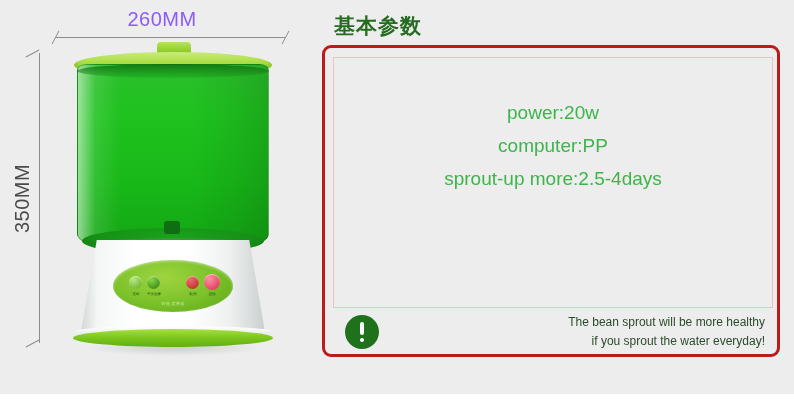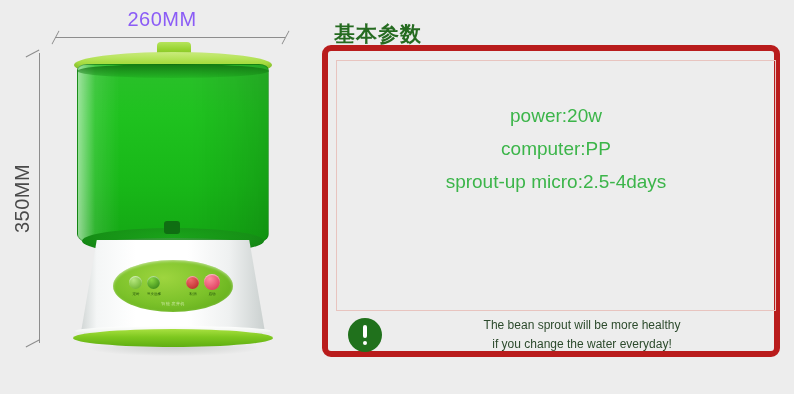--- a/index.html
+++ b/index.html
@@ -273,29 +273,28 @@
   }
   .spec-title {
     position: absolute;
     left: 12px;
     top: 12px;
     font-size: 21px;
     font-weight: bold;
     color: #256b20;
     font-family: "DejaVu Sans", sans-serif;
     letter-spacing: 1px;
-    margin-top: 8px;
   }
   .outer-box {
     position: absolute;
     left: 0px;
     top: 45px;
     width: 458px;
     height: 312px;
-    border: 6px solid #b91c1c;
+    border: 3px solid #b91c1c;
     border-radius: 9px;
     box-sizing: border-box;
     background: transparent;
   }
   .inner-box {
     position: absolute;
     left: 8px;
     top: 9px;
     width: 440px;
     height: 251px;
@@ -352,21 +351,21 @@
     border-radius: 50%;
     background: #ffffff;
   }
   .note-text {
     flex: 1 1 auto;
     text-align: center;
     color: #2c4a2c;
     font-size: 12px;
     line-height: 19px;
   }
-  .note-text div { white-space: nowrap; }
+  .note-text div { white-space: nowrap; text-align: right; }
 </style>
 </head>
 <body>
 
 <div id="page">
 
   <div id="left-panel">
 
     <div class="dim-h-label">260MM</div>
     <div class="dim-h-line"></div>
@@ -408,30 +407,30 @@
   <div id="right-panel">
 
     <div class="spec-title">基本参数</div>
 
     <div class="outer-box">
       <div class="inner-box"></div>
 
       <div class="spec-list">
         <div class="spec-line">power:20w</div>
         <div class="spec-line">computer:PP</div>
-        <div class="spec-line">sprout-up micro:2.5-4days</div>
+        <div class="spec-line">sprout-up more:2.5-4days</div>
       </div>
 
       <div class="note-row">
         <div class="warn-icon">
           <div class="warn-bar"></div>
           <div class="warn-dot"></div>
         </div>
         <div class="note-text">
           <div>The bean sprout will be more healthy</div>
-          <div>if you change the water everyday!</div>
+          <div>if you sprout the water everyday!</div>
         </div>
       </div>
     </div>
   </div>
 
   <div class="bottom-strip"></div>
 </div>
 
 </body></html>

